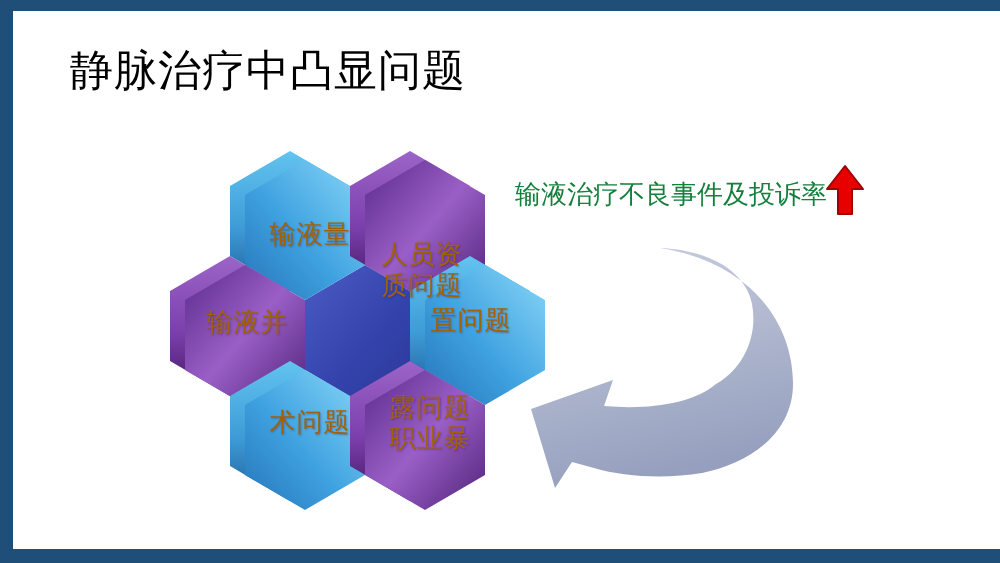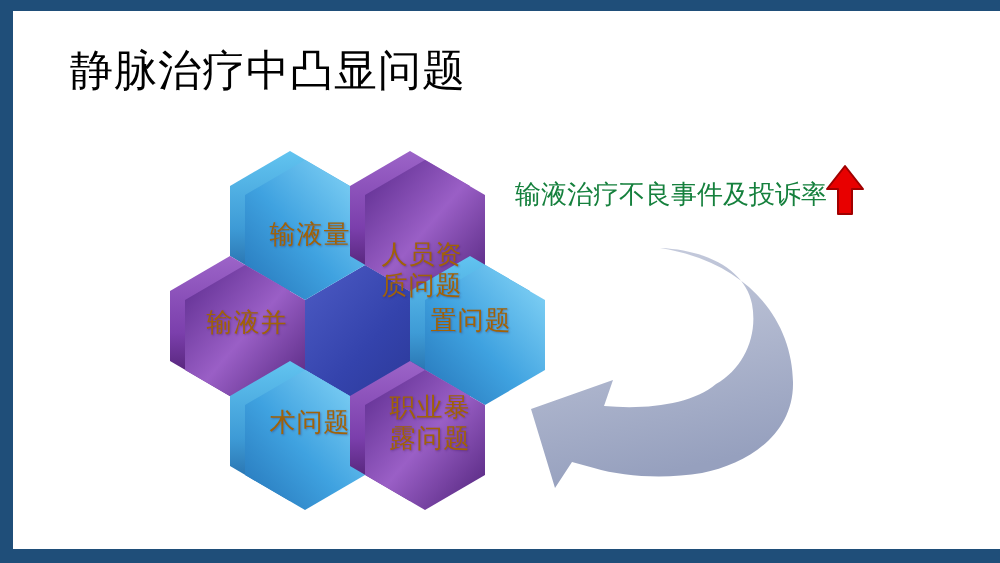--- a/index.html
+++ b/index.html
@@ -136,20 +136,20 @@
     <div class="hex-label" style="left:234px;top:311px;text-align:center;">
       <span>输液并</span>
     </div>
     <div class="hex-label" style="left:458px;top:309px;">
       <span>置问题</span>
     </div>
     <div class="hex-label" style="left:297px;top:411px;">
       <span>术问题</span>
     </div>
     <div class="hex-label" style="left:417px;top:412px;">
+      <span>露问题</span>
       <span>职业暴</span>
-      <span>露问题</span>
     </div>
 
     <div class="annotation">输液治疗不良事件及投诉率</div>
 
   </div>
 </div>
 
 </body></html>

